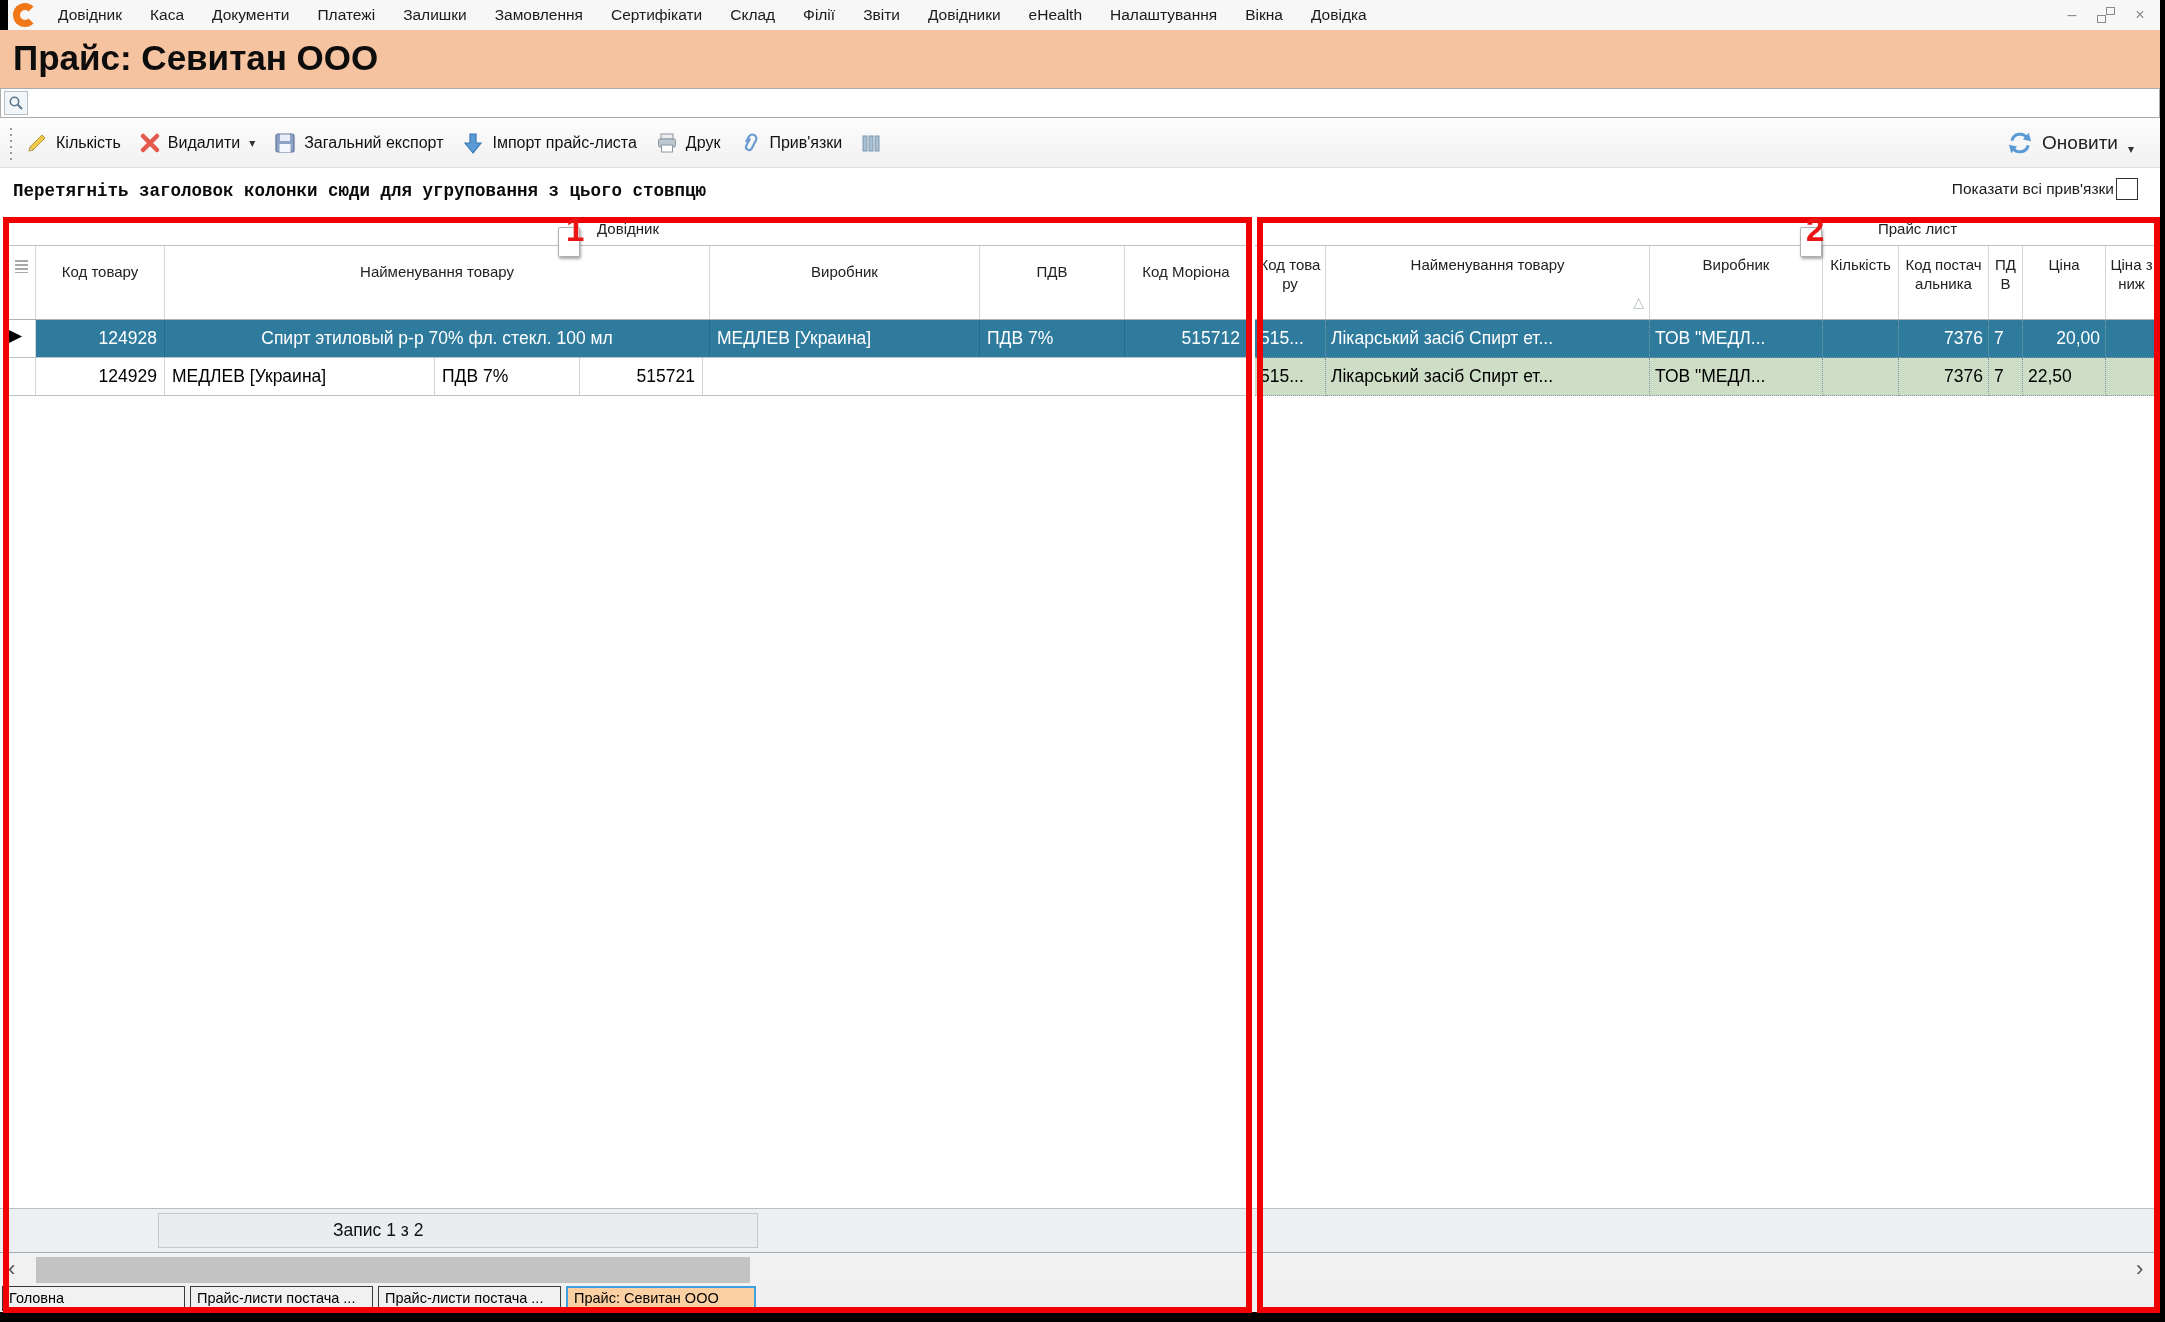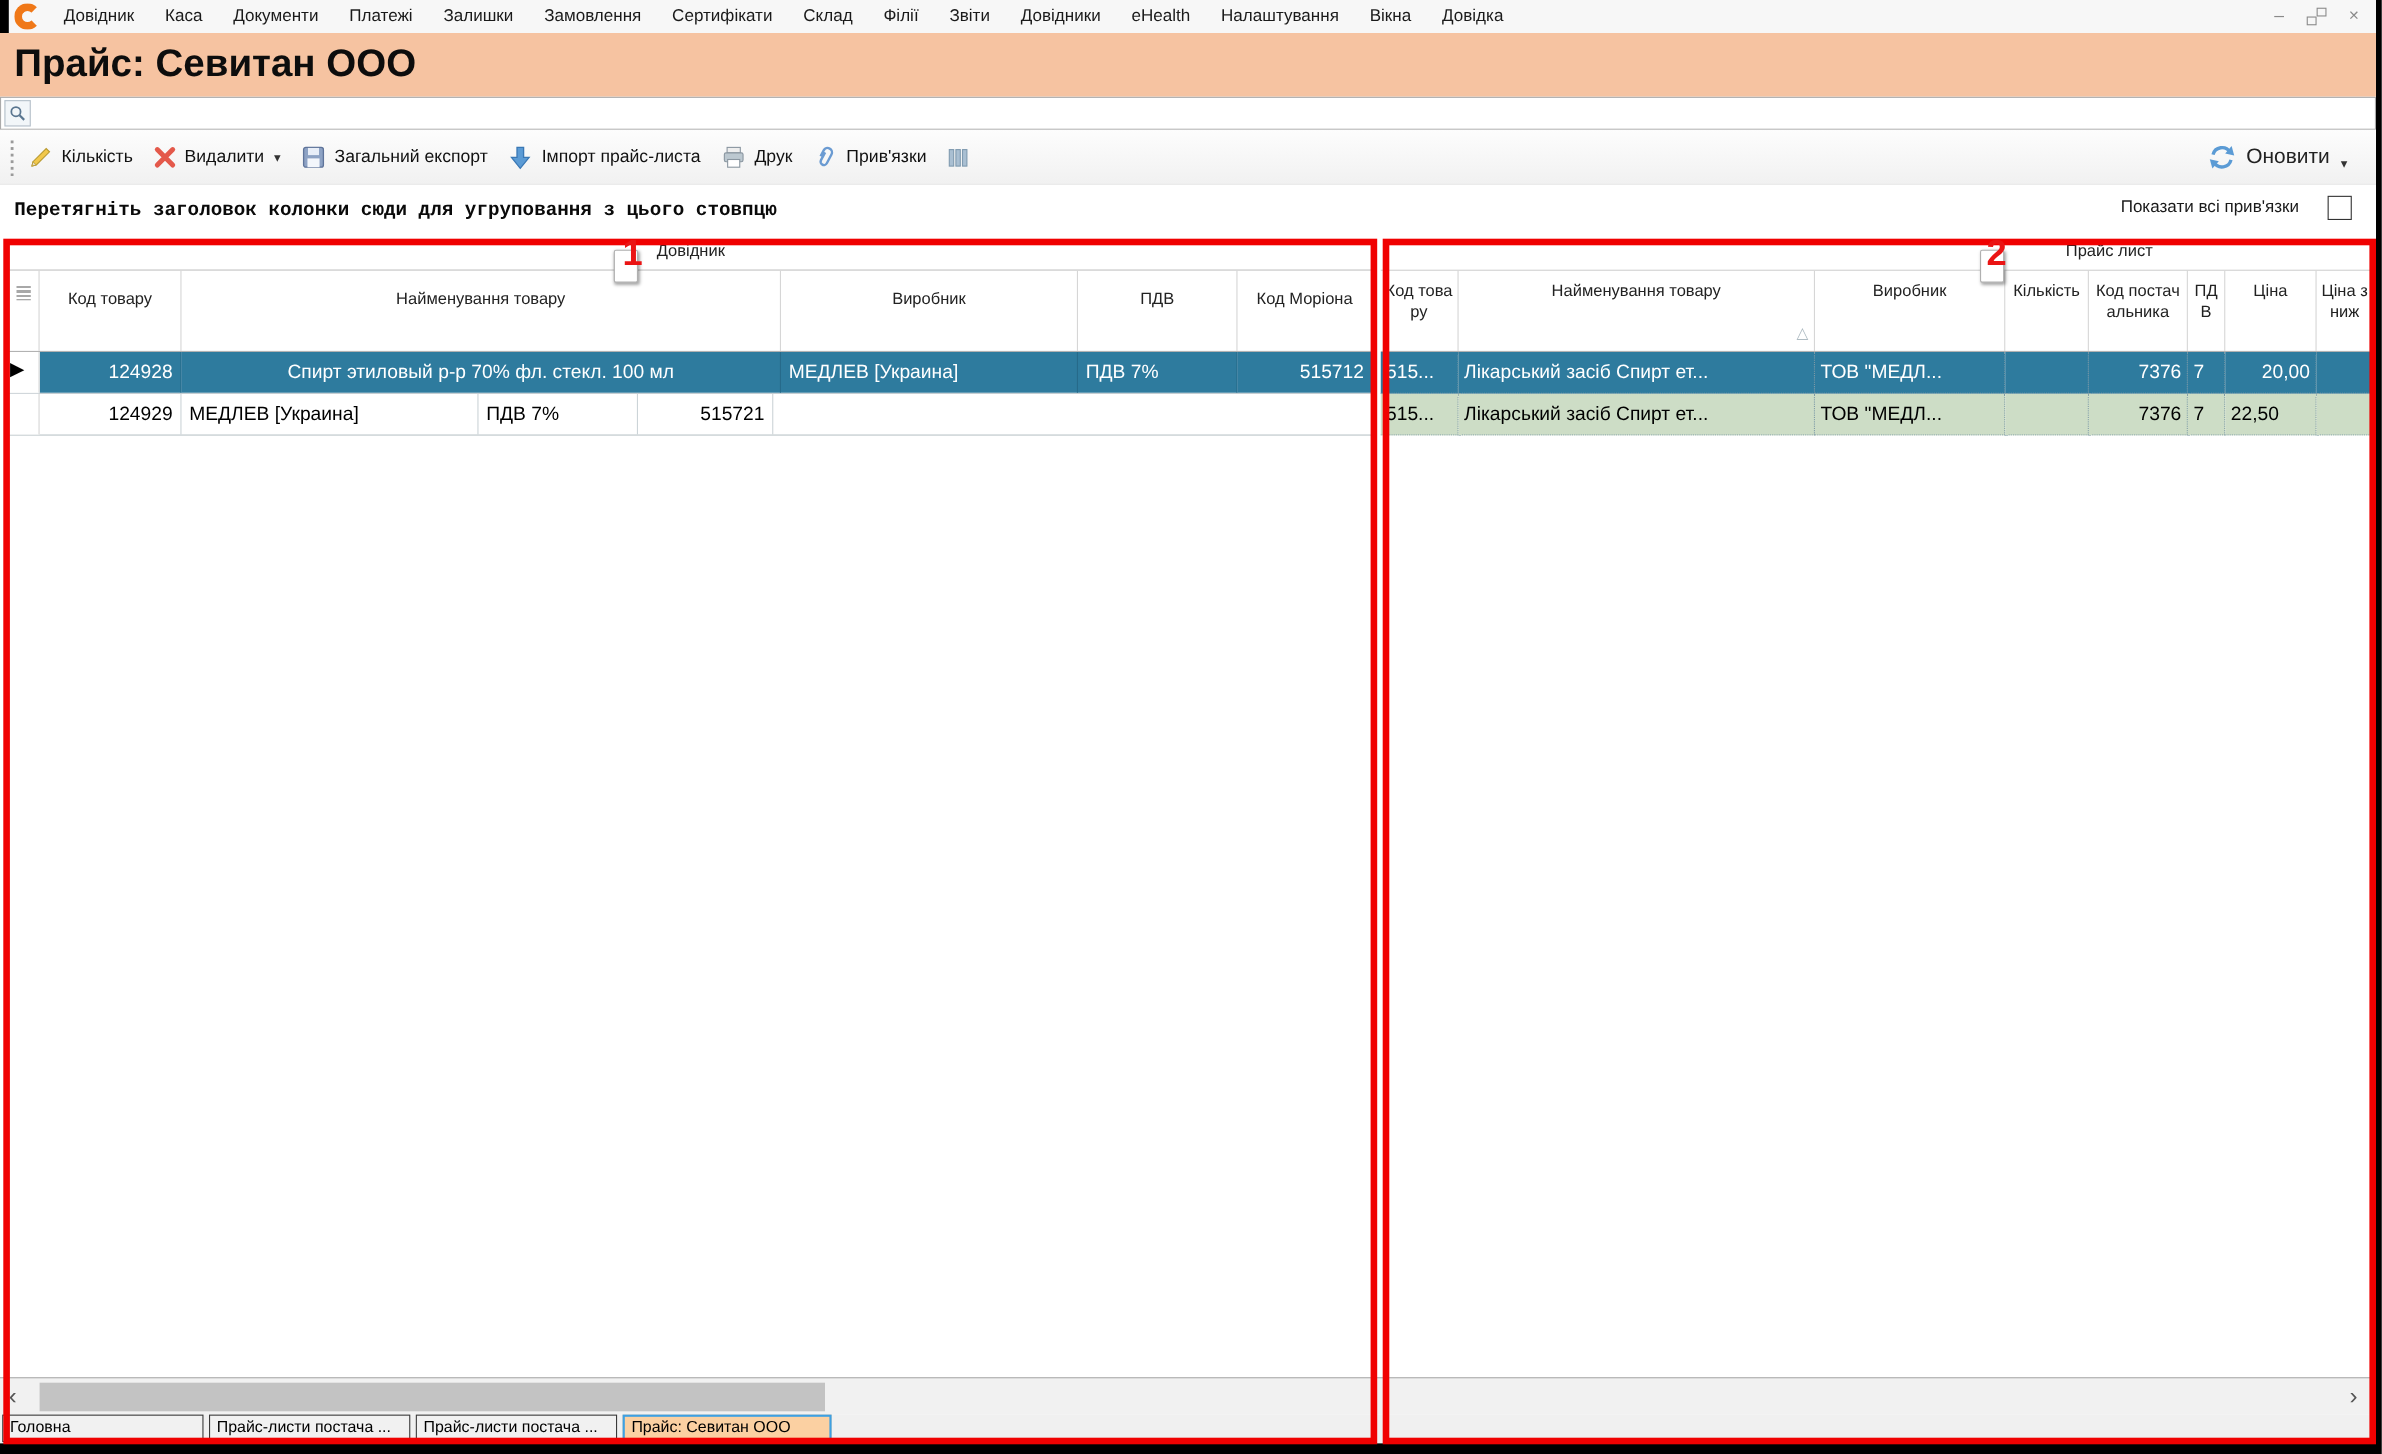--- a/index.html
+++ b/index.html
@@ -34,21 +34,21 @@
   .toolbar { position:absolute; left:0; top:118px; width:2160px; height:50px; background:linear-gradient(#fdfdfd,#f1f1f1); border-bottom:1px solid #e0e0e0; display:flex; align-items:center; }
   .tb-grip { width:7px; height:34px; margin:0 10px 0 8px; background-image:radial-gradient(#9a9a9a 1.3px, transparent 1.5px); background-size:6px 6px; }
   .tool { display:flex; align-items:center; gap:7px; margin-right:18px; font-size:16px; color:#111; }
   .caret { font-size:12px; color:#333; margin-left:2px; }
   .tool-refresh { position:absolute; right:26px; display:flex; align-items:center; gap:8px; font-size:19px; color:#222; }
   .caret-low { position:relative; top:6px; }
 
   
   .grouprow { position:absolute; left:0; top:168px; width:2160px; height:47px; background:#fff; }
   .group-hint { font-weight:bold; font-size:17.5px; color:#0a0a0a; padding-left:13px; line-height:46px;font-family:Liberation Mono, monospace; }
-  .bindings-toggle { position:absolute; right:22px; top:10px; display:flex; align-items:center; gap:26px; }
+  .bindings-toggle { position:absolute; right:22px; top:10px; display:flex; align-items:center; gap:2px; }
   .bindings-label { font-size:15.5px; color:#1a1a1a; }
   .checkbox { width:22px; height:22px; background:#fff; border:1.5px solid #333; }
 
   
   .caption { position:absolute; top:220px; font-size:15px; color:#222; }
   #caption-left { left:8px; width:1240px; text-align:center; }
   #caption-right { left:1878px; }
   .ann-rect { position:absolute; border:6px solid #f00101; pointer-events:none; z-index:50; }
   #ann-rect-1 { left:3px; top:217px; width:1249px; height:1096px; }
   #ann-rect-2 { left:1257px; top:217px; width:903px; height:1096px; }
@@ -283,20 +283,23 @@
           <div class="cell" style="width: 324px; text-align: left;">Лікарський засіб Спирт ет...</div>
           <div class="cell" style="width: 173px; text-align: left;">ТОВ "МЕДЛ...</div>
           <div class="cell" style="width: 76px; text-align: right;"></div>
           <div class="cell" style="width: 90px; text-align: right;">7376</div>
           <div class="cell" style="width: 34px; text-align: left;">7</div>
           <div class="cell" style="width: 83px; text-align: left;">22,50</div>
           <div class="cell" style="width: 52px; text-align: left;"></div>
         </div>
       </div>
 
+    <div class="statusbar">
+      <div class="record-box">Запис 1 з 2</div>
+    </div>
 
     <div class="hscroll">
       <span class="scroll-arrow" id="scroll-left-arrow">‹</span>
       <div class="scroll-thumb"></div>
       <span class="scroll-arrow" id="scroll-right-arrow">›</span>
     </div>
 
     <div class="tabsrow">
         <div class="tab">Головна</div>
         <div class="tab">Прайс-листи постача ...</div>

